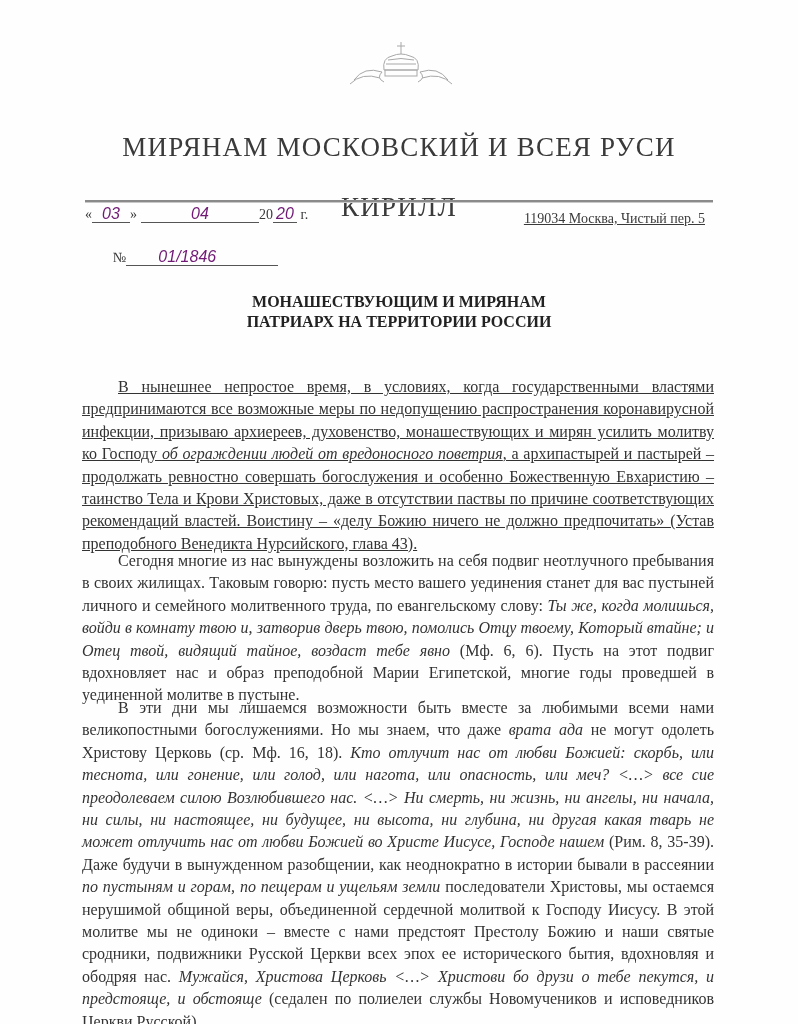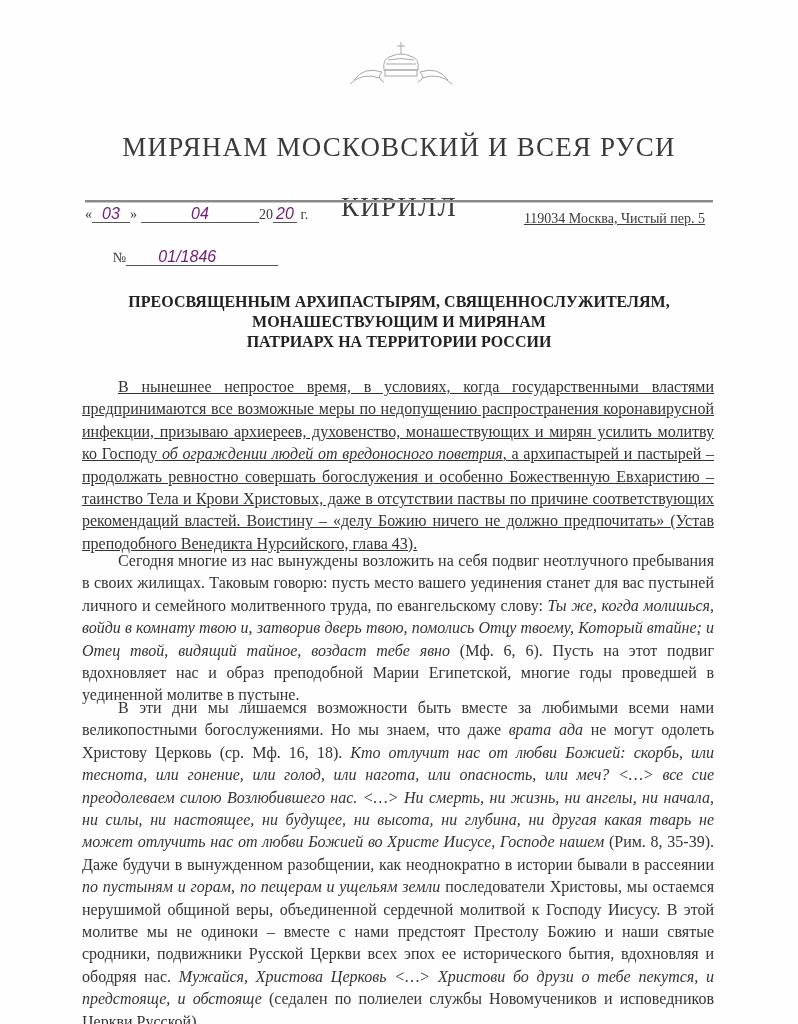--- a/index.html
+++ b/index.html
@@ -81,21 +81,20 @@
     <span>г.</span>
   </div>
 
   <div class="address">119034 Москва, Чистый пер. 5</div>
 
   <div class="num-row">
     <span>№</span><span class="uline d-num hand">01/1846</span>
   </div>
 
   <div class="addressee">
-    <div>ПРЕОСВЯЩЕННЫМ АРХИПАСТЫРЯМ, СВЯЩЕННОСЛУЖИТЕЛЯМ,</div>
     <div>МОНАШЕСТВУЮЩИМ И МИРЯНАМ</div>
     <div>ПАТРИАРХ НА ТЕРРИТОРИИ РОССИИ</div>
   </div>
 
   <div class="body-text p1">
     <p><span>В нынешнее непростое время, в условиях, когда государственными властями предпринимаются все возможные меры по недопущению распространения коронавирусной инфекции, призываю архиереев, духовенство, монашествующих и мирян усилить молитву ко Господу </span><em>об ограждении людей от вредоносного поветрия</em><span>, а архипастырей и пастырей – продолжать ревностно совершать богослужения и особенно Божественную Евхаристию – таинство Тела и Крови Христовых, даже в отсутствии паствы по причине соответствующих рекомендаций властей. Воистину – «делу Божию ничего не должно предпочитать» (Устав преподобного Венедикта Нурсийского, глава 43).</span></p>
   </div>
 
   <div class="body-text p2">
     <p><span>Сегодня многие из нас вынуждены возложить на себя подвиг неотлучного пребывания в своих жилищах. Таковым говорю: пусть место вашего уединения станет для вас пустыней личного и семейного молитвенного труда, по евангельскому слову: </span><em>Ты же, когда молишься, войди в комнату твою и, затворив дверь твою, помолись Отцу твоему, Который втайне; и Отец твой, видящий тайное, воздаст тебе явно</em><span> (Мф. 6, 6). Пусть на этот подвиг вдохновляет нас и образ преподобной Марии Египетской, многие годы проведшей в уединенной молитве в пустыне.</span></p>

